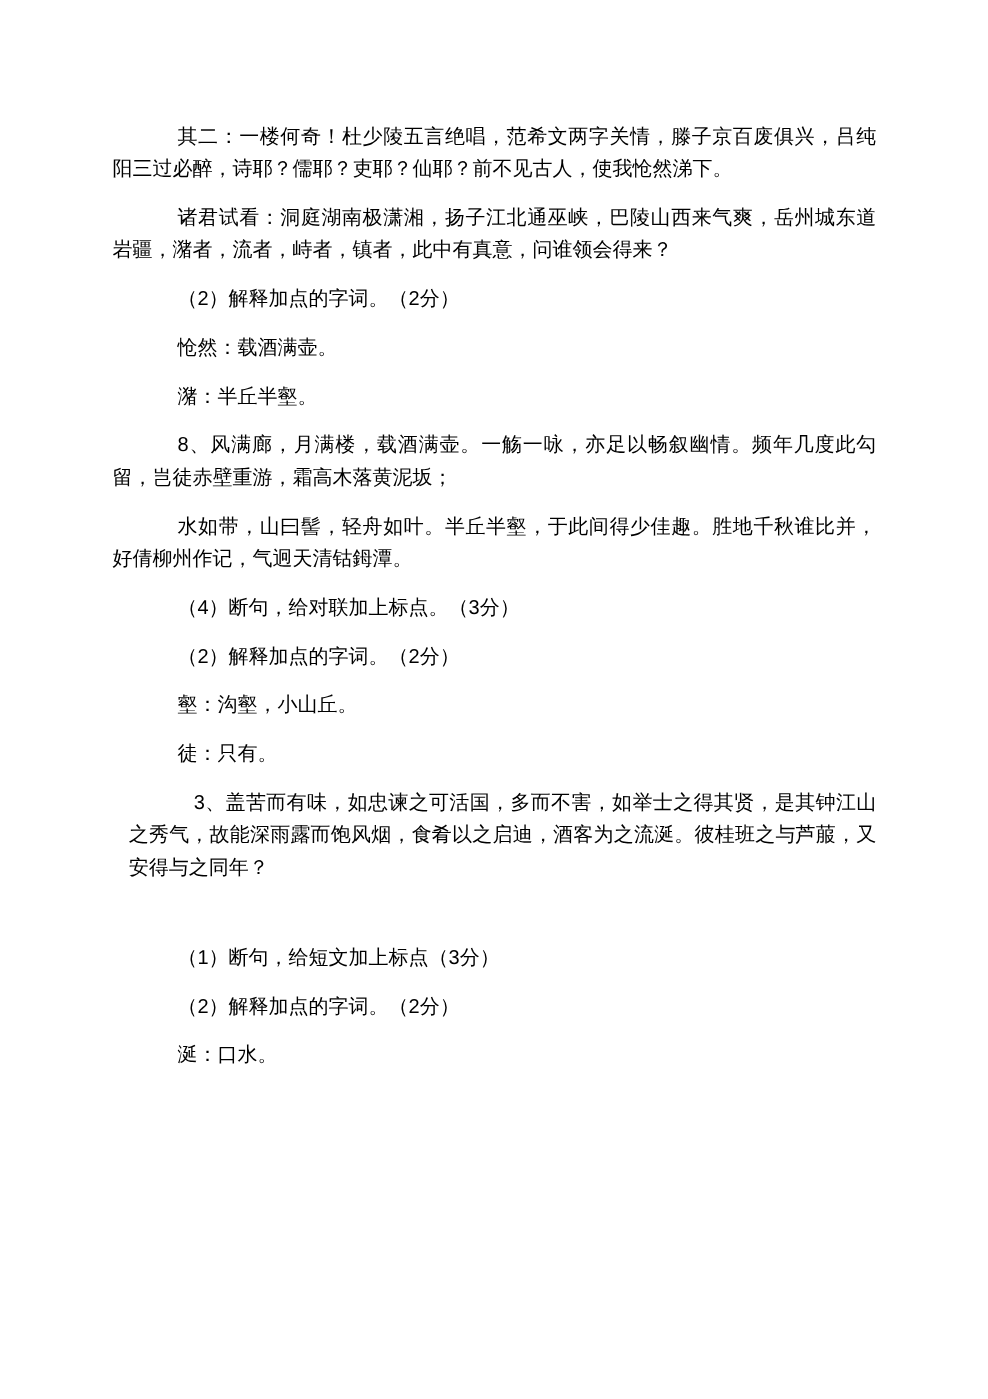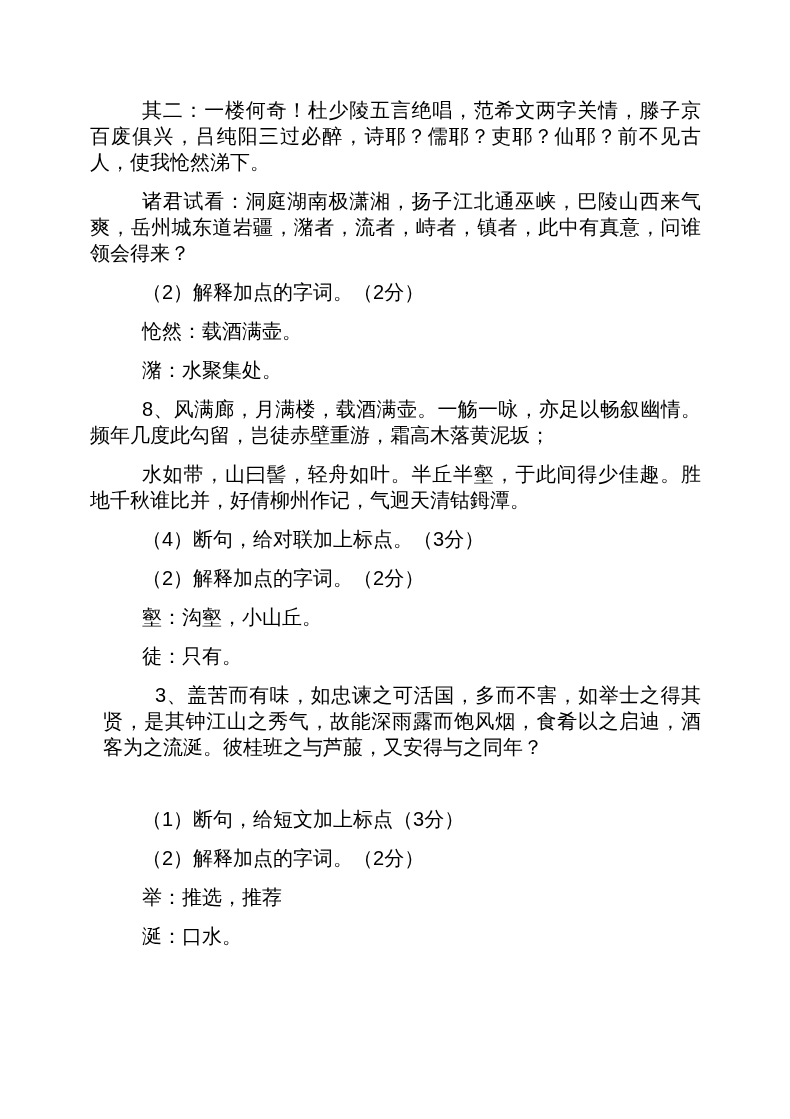--- a/index.html
+++ b/index.html
@@ -23,21 +23,21 @@
     background: #ffffff;
     overflow: hidden;
   }
   .doc-content {
     position: absolute;
     left: 90px;
     top: 97px;
     width: 611px;
   }
   .para {
-    font-size: 20px;
+    font-size: 16px;
     line-height: 26px;
     margin: 0 0 13px 0;
     text-indent: 52px;
     text-align: justify;
     text-justify: inter-ideograph;
     word-break: break-all;
     color: #000000;
   }
   .gap-after {
     margin-bottom: 46px;
@@ -46,26 +46,25 @@
 </style>
 </head>
 <body>
 
 <div class="doc-page">
   <div class="doc-content">
     <p class="para">其二：一楼何奇！杜少陵五言绝唱，范希文两字关情，滕子京百废俱兴，吕纯阳三过必醉，诗耶？儒耶？吏耶？仙耶？前不见古人，使我怆然涕下。</p>
     <p class="para">诸君试看：洞庭湖南极潇湘，扬子江北通巫峡，巴陵山西来气爽，岳州城东道岩疆，潴者，流者，峙者，镇者，此中有真意，问谁领会得来？</p>
     <p class="para">（2）解释加点的字词。（2分）</p>
     <p class="para">怆然：载酒满壶。</p>
-    <p class="para">潴：水聚集处。</p>
+    <p class="para">潴：半丘半壑。</p>
     <p class="para">8、风满廊，月满楼，载酒满壶。一觞一咏，亦足以畅叙幽情。频年几度此勾留，岂徒赤壁重游，霜高木落黄泥坂；</p>
     <p class="para">水如带，山曰髻，轻舟如叶。半丘半壑，于此间得少佳趣。胜地千秋谁比并，好倩柳州作记，气迥天清钴鉧潭。</p>
     <p class="para">（4）断句，给对联加上标点。（3分）</p>
     <p class="para">（2）解释加点的字词。（2分）</p>
     <p class="para">壑：沟壑，小山丘。</p>
     <p class="para">徒：只有。</p>
     <p class="para gap-after">3、盖苦而有味，如忠谏之可活国，多而不害，如举士之得其贤，是其钟江山之秀气，故能深雨露而饱风烟，食肴以之启迪，酒客为之流涎。彼桂班之与芦菔，又安得与之同年？</p>
     <p class="para">（1）断句，给短文加上标点（3分）</p>
     <p class="para">（2）解释加点的字词。（2分）</p>
-    <p class="para">举：推选，推荐</p>
     <p class="para">涎：口水。</p>
   </div>
 </div>
 
 </body></html>

